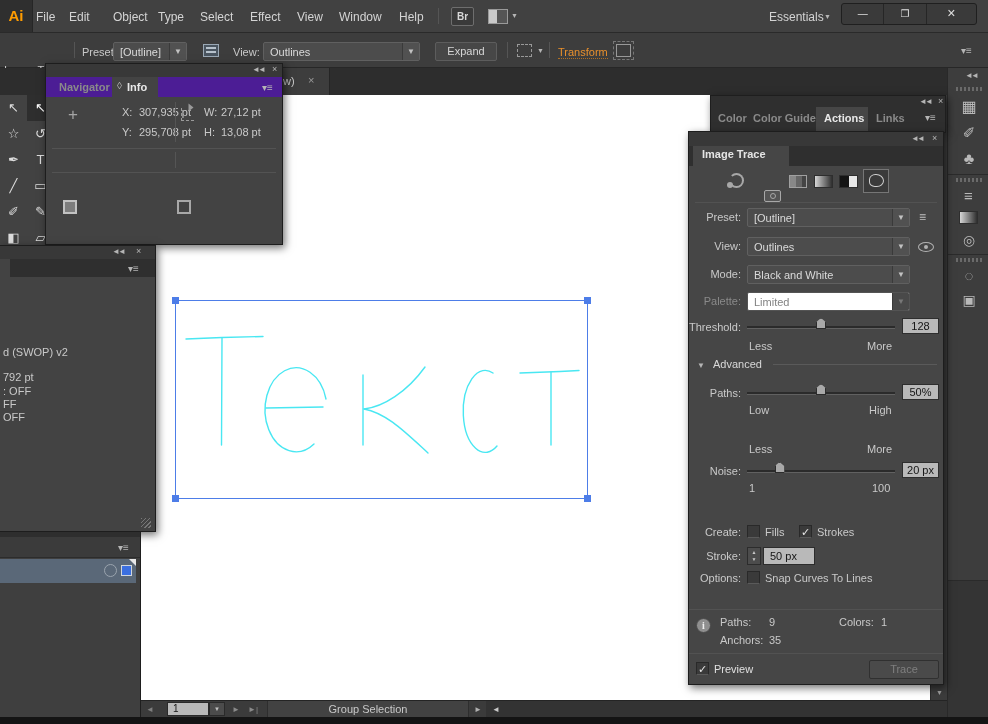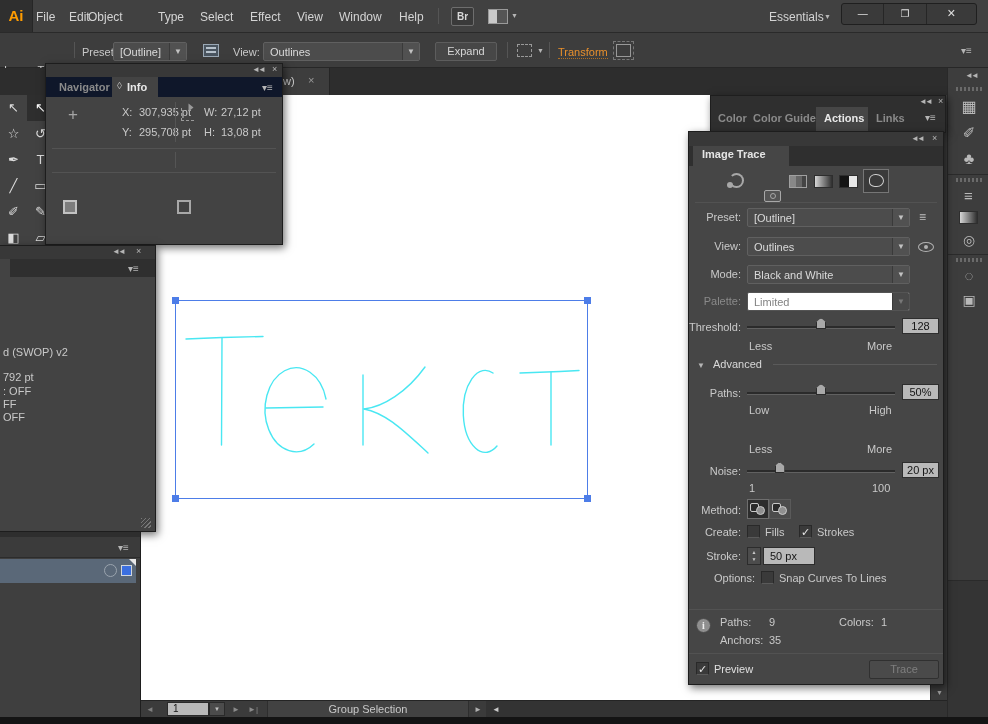--- a/index.html
+++ b/index.html
@@ -63,21 +63,21 @@
 </head>
 <body>
 
 <div id="root">
 
   <div class="a menubar">
     <div class="a" style="left:0;top:0;width:33px;height:32px;background:#2f2f2f;border-right:1px solid #262626;
          color:#ff9c00;font-size:15px;font-weight:bold;text-align:center;line-height:32px">Ai</div>
     <span class="a t12" style="left:36px;top:10px">File</span>
     <span class="a t12" style="left:69px;top:10px">Edit</span>
-    <span class="a t12" style="left:88px;top:10px">Object</span>
+    <span class="a t12" style="left:113px;top:10px">Object</span>
     <span class="a t12" style="left:158px;top:10px">Type</span>
     <span class="a t12" style="left:200px;top:10px">Select</span>
     <span class="a t12" style="left:250px;top:10px">Effect</span>
     <span class="a t12" style="left:297px;top:10px">View</span>
     <span class="a t12" style="left:339px;top:10px">Window</span>
     <span class="a t12" style="left:399px;top:10px">Help</span>
     <div class="a vsep" style="left:438px;top:8px"></div>
     <div class="a" style="left:451px;top:7px;width:23px;height:19px;background:#3a3a3a;border:1px solid #6e6e6e;
          border-radius:2px;text-align:center;line-height:17px;font-size:10px;font-weight:bold;color:#d8d8d8">Br</div>
     <div class="a" style="left:488px;top:9px;width:20px;height:15px;border:1px solid #9a9a9a;background:#555">
@@ -312,35 +312,20 @@
     <div class="a" style="left:0;top:330px;width:254px;height:20px">
       <span class="rowlbl t11" style="top:3px">Noise:</span>
       <div class="a sldtrack" style="left:58px;top:8px;width:148px">
         <div class="sldthumb" style="left: 22%;"></div>
       </div>
       <div class="vbox a" style="left:213px;top:0;width:37px">20 px</div>
     </div>
     <span class="a t11" style="left:60px;top:350px">1</span>
     <span class="a t11" style="left:183px;top:350px">100</span>
 
-    <div class="a" style="left:0;top:367px;width:254px;height:22px">
-      <span class="rowlbl t11" style="top:5px">Method:</span>
-      <div class="a" style="left:58px;top:0;width:22px;height:20px;background:#2d2d2d;border:1px solid #6e6e6e">
-        <div class="methglyph" style="margin:3px auto 0">
-            <b></b>
-            <i></i>
-          </div>
-      </div>
-      <div class="a" style="left:80px;top:0;width:22px;height:20px;background:#4c4c4c;border:1px solid #5a5a5a">
-        <div class="methglyph" style="margin:3px auto 0">
-            <b></b>
-            <i></i>
-          </div>
-      </div>
-    </div>
 
     <div class="a" style="left:0;top:392px;width:254px;height:18px">
       <span class="rowlbl t11" style="top:2px">Create:</span>
       <div class="chk a" style="left:58px;top:1px"></div>
       <span class="a t11" style="left:76px;top:2px">Fills</span>
       <div class="chk a" style="left:110px;top:1px">
         <span>✓</span>
       </div>
       <span class="a t11" style="left:128px;top:2px">Strokes</span>
     </div>
@@ -348,21 +333,21 @@
     <div class="a" style="left:0;top:414px;width:254px;height:20px">
       <span class="rowlbl t11" style="top:4px">Stroke:</span>
       <div class="a" style="left:58px;top:1px;width:14px;height:18px;background:#4c4c4c;border:1px solid #2c2c2c">
         <div style="text-align:center;font-size:5px;color:#c9c9c9;line-height:8px">▲</div>
         <div style="text-align:center;font-size:5px;color:#c9c9c9;line-height:7px">▼</div>
       </div>
       <div class="a" style="left:74px;top:1px;width:52px;height:18px;background:#b9b9b9;border:1px solid #2c2c2c;
            color:#151515;font-size:11px;line-height:16px;padding-left:6px">50 px</div>
     </div>
 
-    <div class="a" style="left:14px;top:438px;width:218px;height:18px">
+    <div class="a" style="left:0;top:438px;width:218px;height:18px">
       <span class="rowlbl t11" style="top:2px">Options:</span>
       <div class="chk a" style="left:58px;top:1px"></div>
       <span class="a t11" style="left:76px;top:2px">Snap Curves To Lines</span>
     </div>
 
     <div class="a seph" style="left:0;top:477px;width:254px"></div>
 
     <div class="a" style="left:7px;top:486px;width:15px;height:15px;background:#8f8f8f;border:1px solid #4a4a4a;border-radius:50%;
          text-align:center;font-size:10px;font-weight:bold;color:#efefef;line-height:14px;font-family:'Liberation Serif',serif">i</div>
     <span class="a t11" style="left:31px;top:484px">Paths:</span>
@@ -380,21 +365,21 @@
     <span class="a t11" style="left:25px;top:531px;color:#e0e0e0">Preview</span>
     <div class="a" style="left:180px;top:528px;width:70px;height:19px;background:#4a4a4a;border:1px solid #303030;
          border-radius:2px;text-align:center;line-height:17px;font-size:11px;color:#7f7f7f">Trace</div>
   </div>
 
   <div class="a panel-shadow" style="left:45px;top:63px;width:238px;height:182px;background:#434343;border:1px solid #1d1d1d">
     <div class="a" style="left:0;top:0;width:236px;height:13px;background:#383838">
       <span class="a hdrico" style="left:206px;top:1px">◄◄</span>
       <span class="a" style="left:226px;top:0;font-size:9px;color:#b5b5b5">×</span>
     </div>
-    <div class="a" style="left:0;top:13px;width:236px;height:20px;background:#0f172a">
+    <div class="a" style="left:0;top:13px;width:236px;height:20px;background:#4c1d95">
       <span class="a t11 dim bold" style="left:13px;top:4px">Navigator</span>
       <div class="a" style="left:66px;top:0;width:46px;height:20px;background:#434343">
         <span class="a" style="left:5px;top:3px;color:#b5b5b5;font-size:10px">◊</span>
         <span class="a t11 bold" style="left:15px;top:4px;color:#e8e8e8">Info</span>
       </div>
       <span class="a hdrico" style="left:216px;top:5px;letter-spacing:0;font-size:10px">▾≡</span>
     </div>
     <span class="a" style="left:22px;top:41px;font-size:17px;color:#a5a5a5">+</span>
     <span class="a t11" style="left:76px;top:42px">X:</span>
     <span class="a t11" style="left:93px;top:42px">307,935 pt</span>

